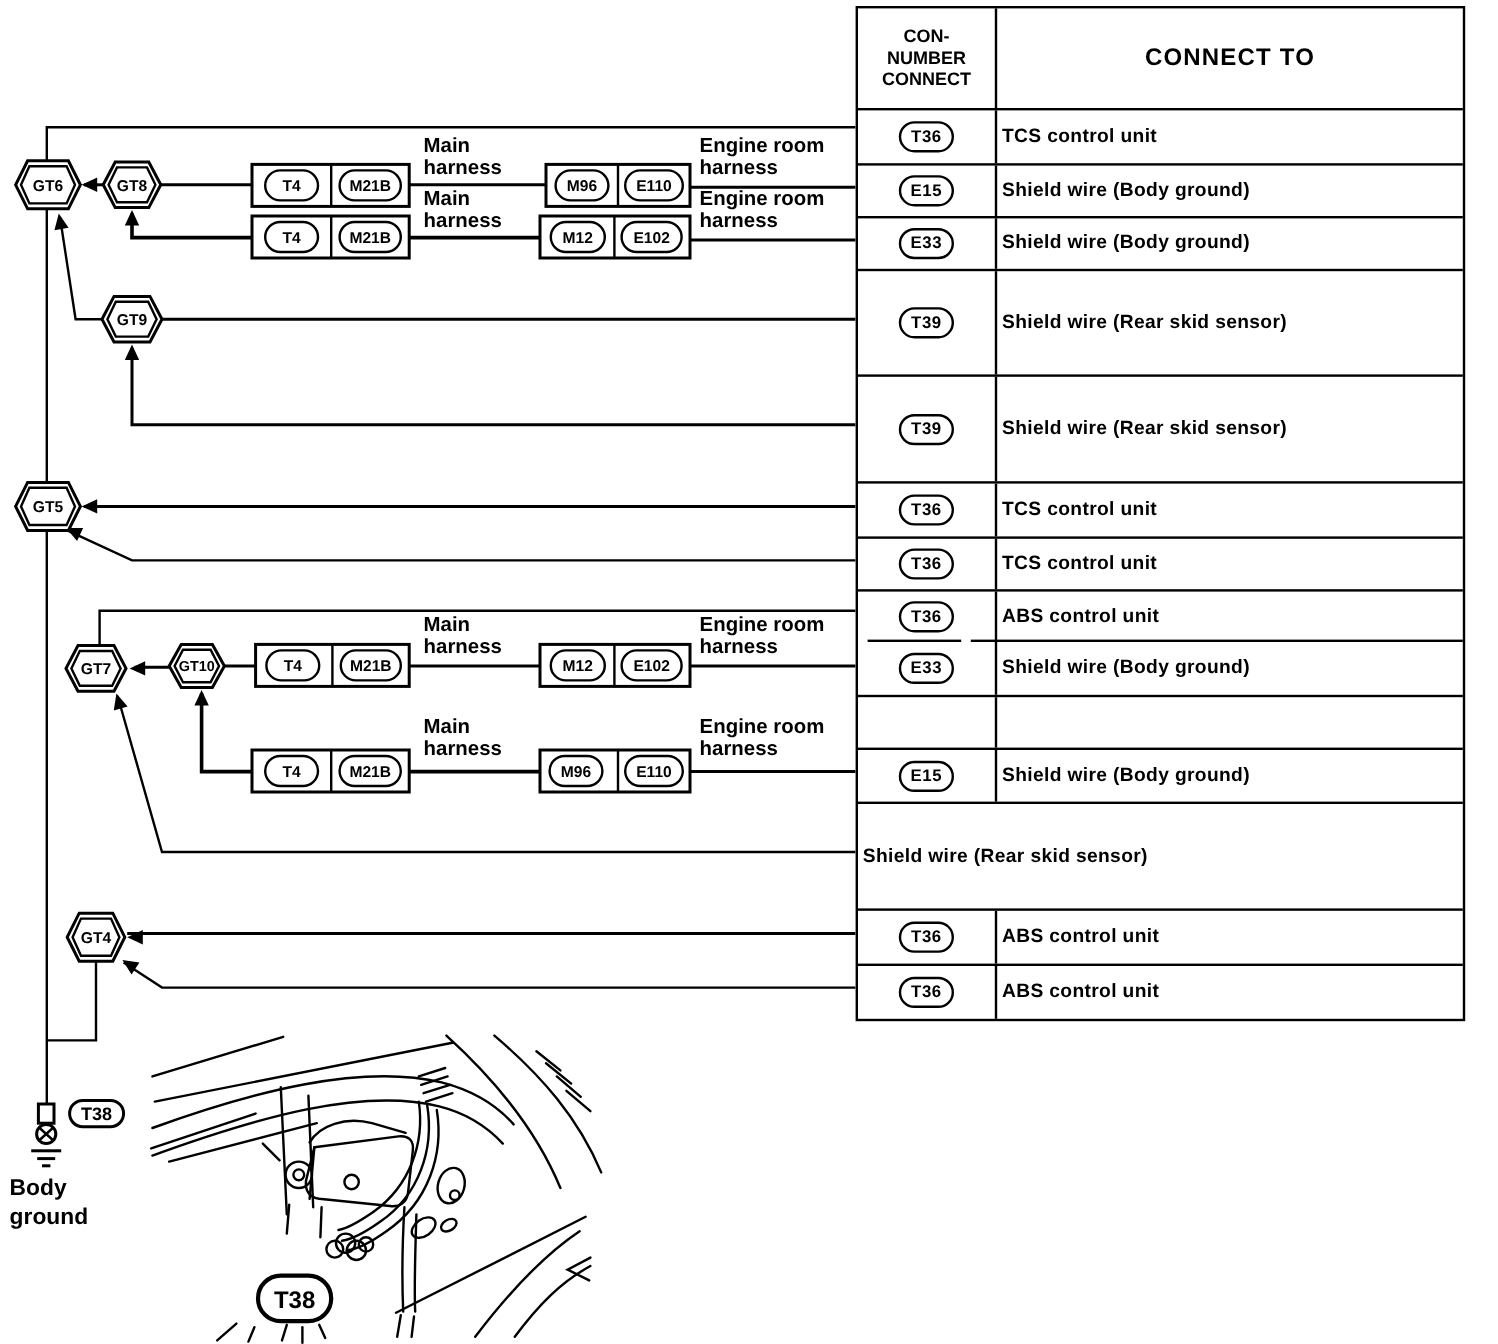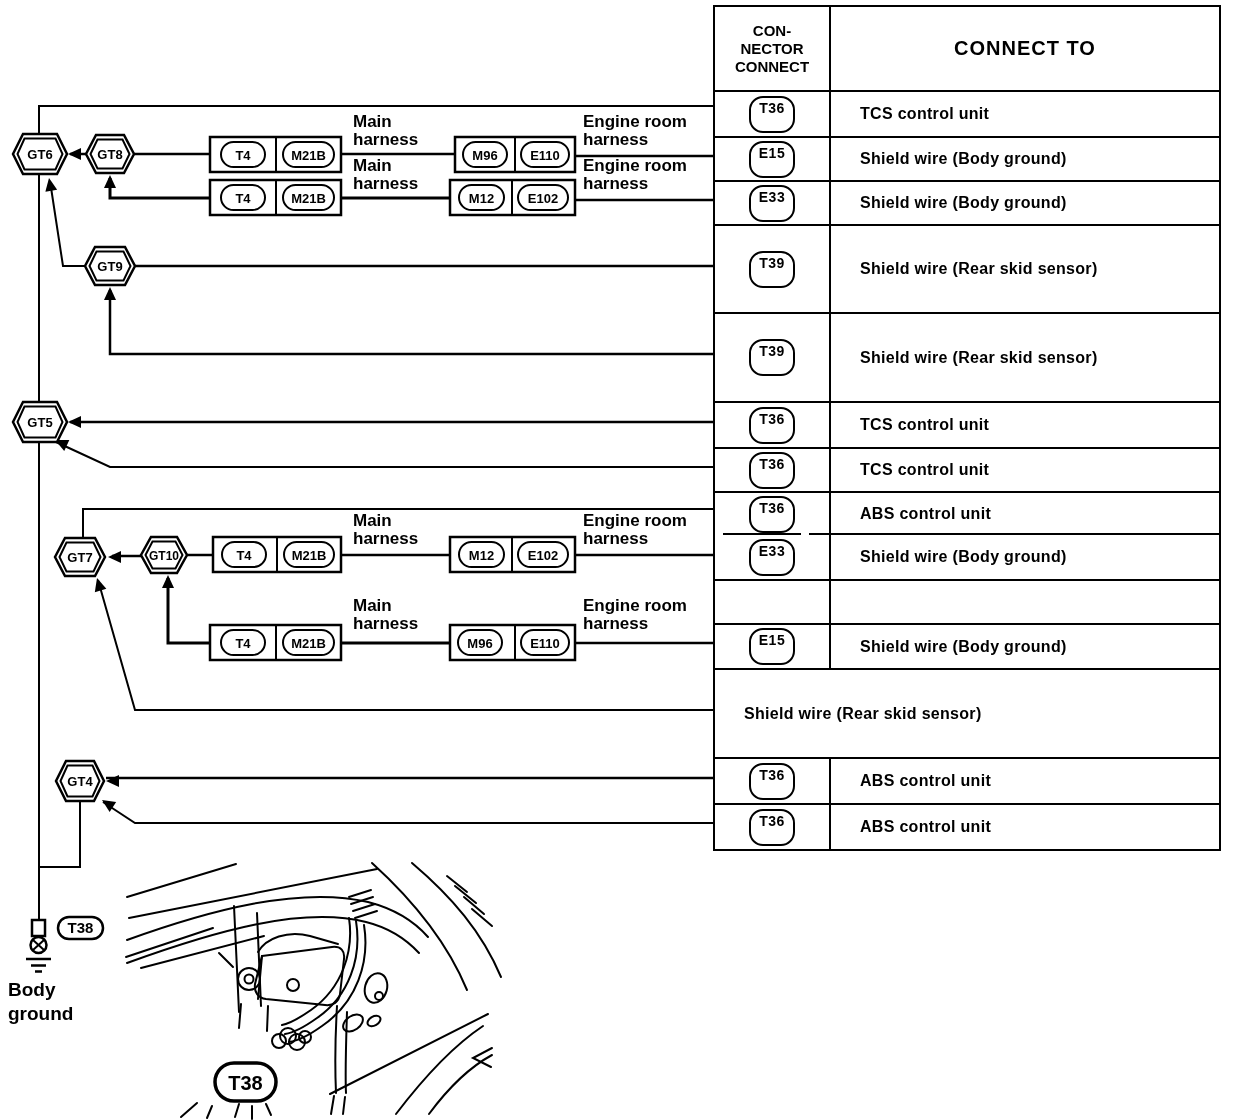--- a/index.html
+++ b/index.html
@@ -11,26 +11,26 @@
   .t17{font-size:17px}.t19{font-size:19px}.t20{font-size:20px}
   .mid{text-anchor:middle}
 
   
   .ctable{position:absolute;left:713px;top:5px;width:508px;border:2px solid #000;
           background:#fff;box-sizing:border-box;}
   .thead{display:flex;height:83px;box-sizing:border-box;}
   .trow{display:flex;border-top:2px solid #000;box-sizing:border-box;}
   .ccell{width:116px;flex:none;border-right:2px solid #000;box-sizing:border-box;
          display:flex;align-items:center;justify-content:center;}
-  .tcell{flex:1;display:flex;align-items:center;padding-left:29px;
+  .tcell{flex:1;display:flex;align-items:center;padding-left:4px;
          font-size:16px;font-weight:bold;letter-spacing:.3px;}
   .thead .ccell{flex-direction:column;font-weight:bold;font-size:15px;line-height:18px;text-align:center;}
   .thead .tcell{justify-content:center;padding-left:0;font-size:20px;font-weight:bold;letter-spacing:1px;}
   .oval{display:inline-block;border:2px solid #000;border-radius:14px;
-        padding:2px 8px 14px 8px;font-size:14px;font-weight:bold;letter-spacing:.5px;line-height:17px;}
+        padding:2px 8px 3px 8px;font-size:14px;font-weight:bold;letter-spacing:.5px;line-height:17px;}
   .trow.partial{border-top:none;position:relative;}
   .trow.partial::before{content:"";position:absolute;left:8px;top:-2px;width:78px;height:2px;background:#000;}
   .trow.partial::after{content:"";position:absolute;left:94px;right:0;top:-2px;height:2px;background:#000;}
 </style>
 </head>
 <body>
 
 <div class="stage">
 
 <svg class="diagram" width="1248" height="1120" viewBox="0 0 1248 1120">
@@ -271,21 +271,21 @@
   <g>
     <rect x="215" y="1063" width="61" height="38" rx="19" fill="#fff" stroke="#000" stroke-width="3.5"></rect>
     <text class="t20 mid" x="245.5" y="1090">T38</text>
   </g>
 </svg>
 
 <div class="ctable">
   <div class="thead">
     <div class="ccell">
       <span>CON-</span>
-      <span>NECTOR</span>
+      <span>NUMBER</span>
       <span>CONNECT</span>
     </div>
     <div class="tcell">CONNECT TO</div>
   </div>
 
   <div class="trow" style="height:46px">
     <div class="ccell">
           <span class="oval">T36</span>
         </div>
     <div class="tcell">TCS control unit</div>

